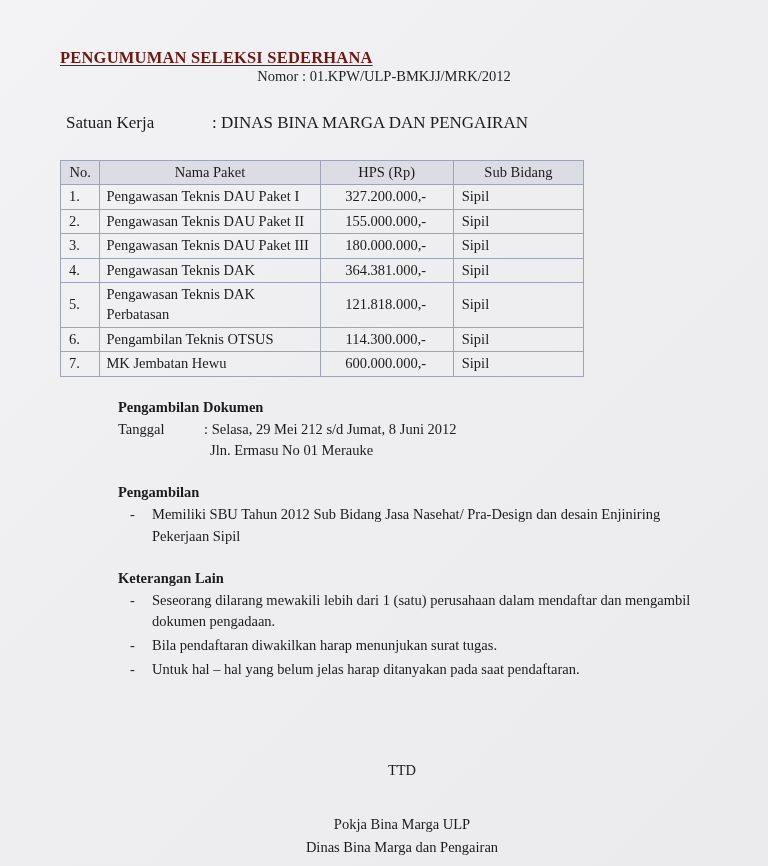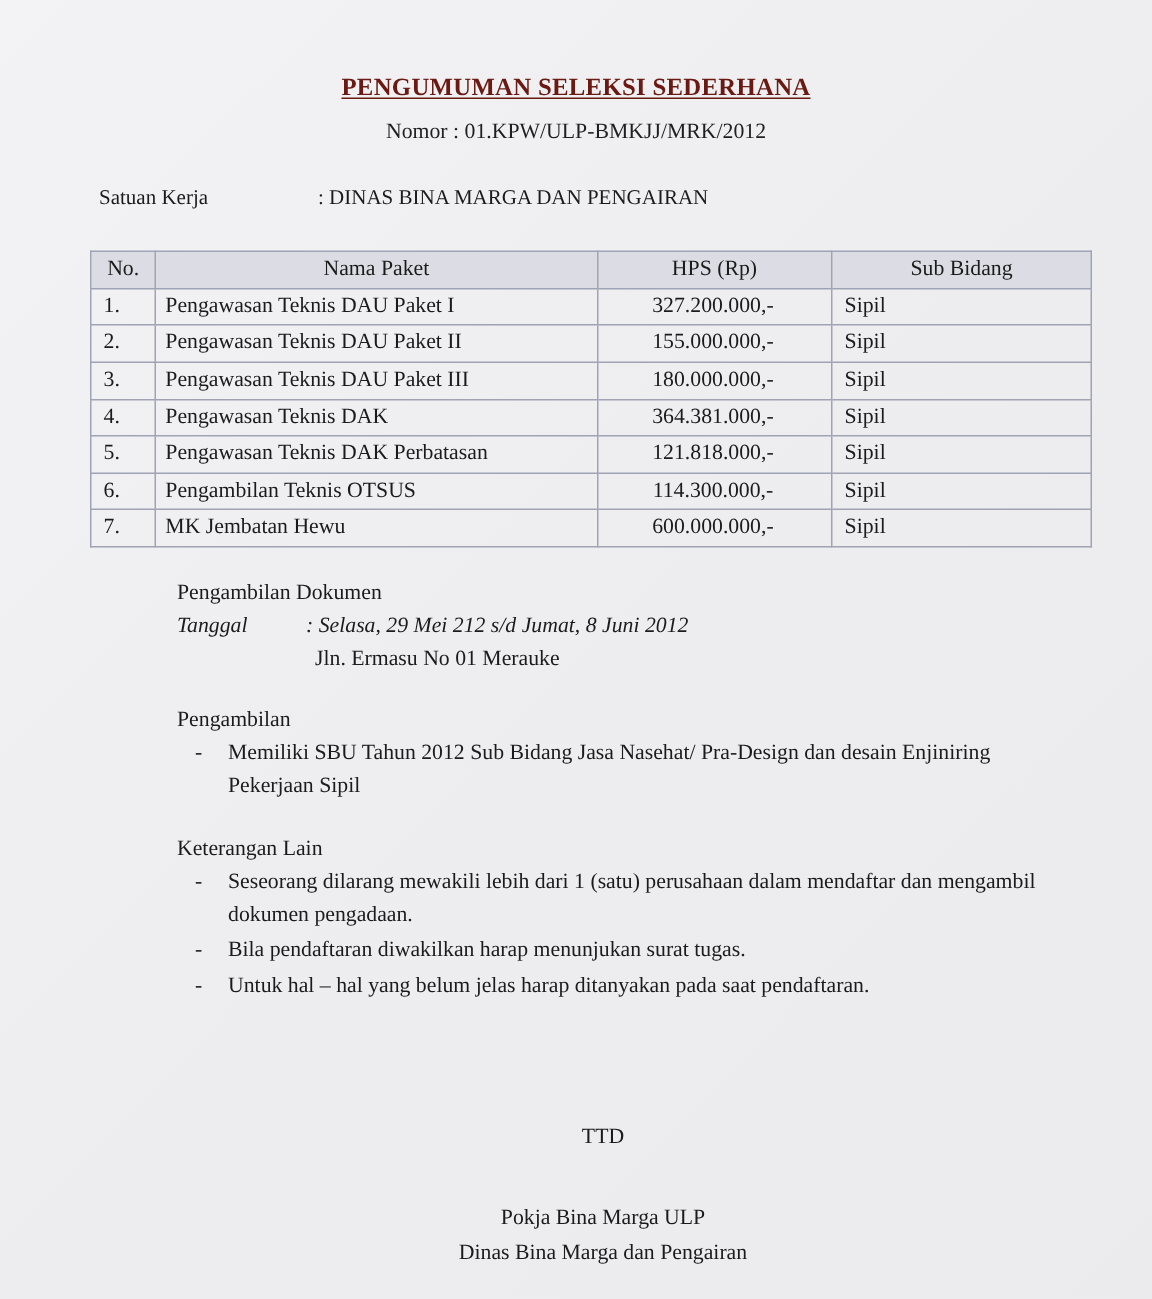--- a/index.html
+++ b/index.html
@@ -24,60 +24,59 @@
   }
   .inner {
     position: absolute;
     left: 60px;
     top: 48px;
     width: 648px;
   }
 
   
   .doc-title {
-    text-align: center;
     font-weight: bold;
     font-size: 16.5px;
     letter-spacing: .2px;
     color: #6a1a12;
     text-decoration: underline;
     text-underline-offset: 2px;
   }
   .doc-number {
     text-align: center;
     font-size: 14.5px;
-    margin-top: 12px;
+    margin-top: 0;
     color: #1f1f1f;
   }
 
   
   .meta {
     margin-top: 26px;
     margin-left: 6px;
-    font-size: 14px;
+    font-size: 17px;
     line-height: 1.45;
   }
   .meta-row {
     display: flex;
   }
   .meta-label {
     width: 146px;
     flex: 0 0 146px;
   }
   .meta-value {
     flex: 1;
   }
 
   
   .table-wrap {
     margin-top: 24px;
   }
   table.pkg {
     border-collapse: collapse;
-    width: 668px;
+    width: 524px;
     font-size: 14.5px;
   }
   table.pkg th, table.pkg td {
     border: 1px solid #9fa3b4;
     padding: 2px 6px;
     line-height: 1.35;
     height: 21px;
     box-sizing: border-box;
   }
   table.pkg thead th {
@@ -94,27 +93,26 @@
   table.pkg thead th.col-hps,
   table.pkg thead th.col-sub { text-align: center; padding-left: 6px !important; padding-right: 6px !important;}
 
   
   .section {
     margin-top: 22px;
     margin-left: 58px;
     font-size: 14.5px;
   }
   .section-title {
-    font-weight: normal;
+    font-weight: bold;
     margin-bottom: 3px;
   }
   .kv-row {
     display: flex;
     line-height: 1.5;
-    font-style: italic;
   }
   .kv-key {
     width: 86px;
     flex: 0 0 86px;
   }
   .kv-val {
     flex: 1;
   }
   .sub-line {
     margin-left: 92px;

